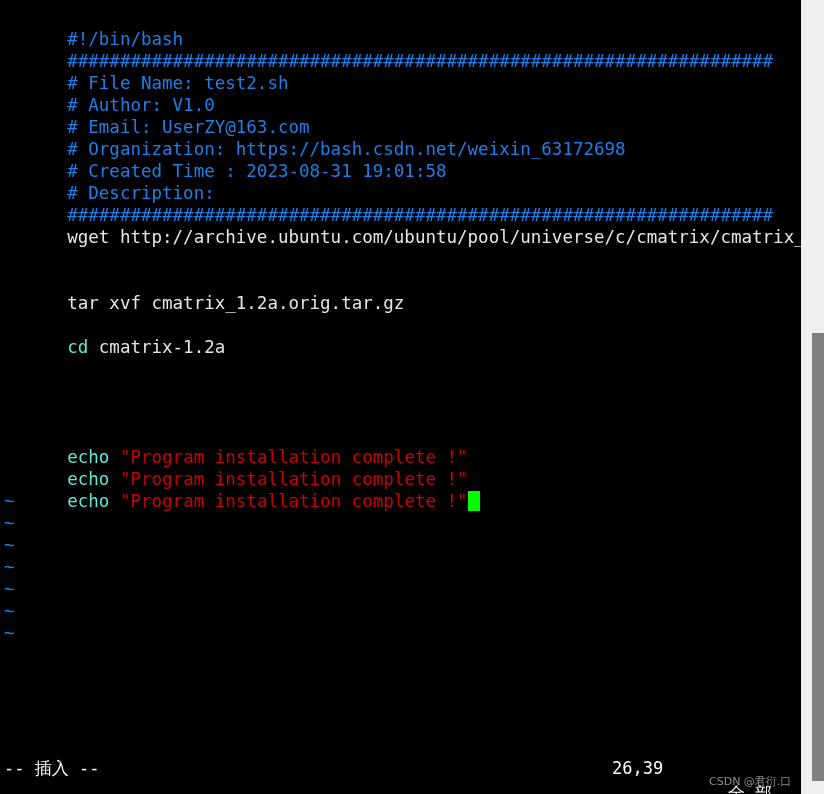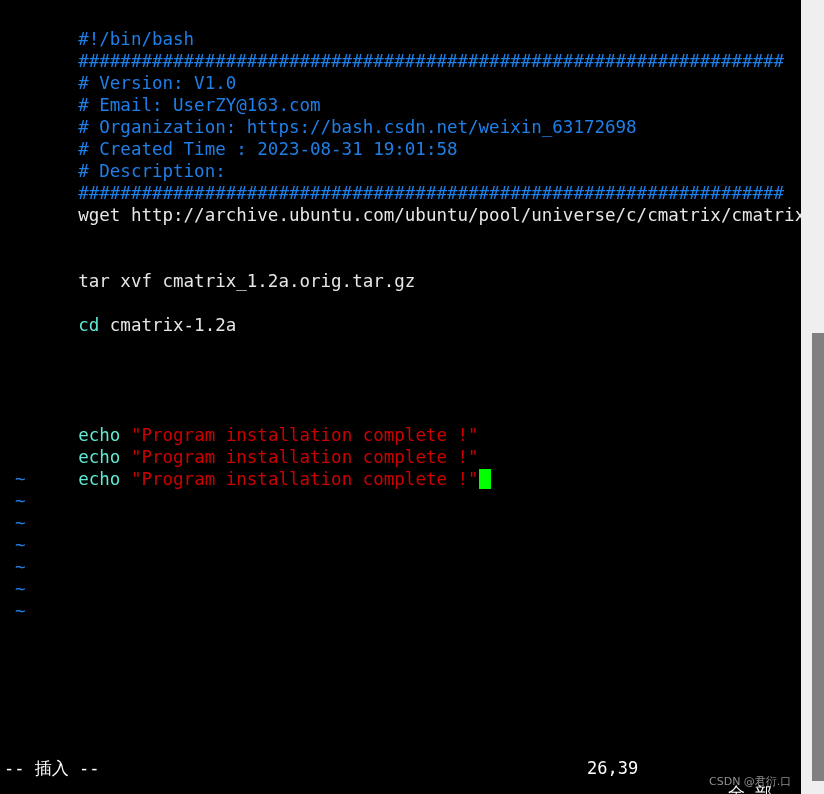--- a/index.html
+++ b/index.html
@@ -21,21 +21,21 @@
   }
 
   
   #terminal {
     position: absolute;
     left: 0;
     top: 0;
     width: 801px;
     height: 794px;
     background: #000000;
-    padding: 6px 0 0 15px;
+    padding: 6px 0 0 4px;
     box-sizing: border-box;
     overflow: hidden;
   }
   .line {
     height: 22px;
     line-height: 22px;
     font-size: 17.5px;
     letter-spacing: 0px;
     white-space: pre;
     color: #d8d8d8;
@@ -70,21 +70,21 @@
     position: absolute;
     left: 4px;
     top: 3px;
     font-size: 17px;
     line-height: 22px;
     color: #ffffff;
     white-space: pre;
   }
   #status-pos {
     position: absolute;
-    left: 587px;
+    left: 612px;
     top: 3px;
     font-size: 17px;
     line-height: 22px;
     color: #ffffff;
     white-space: pre;
   }
   #status-scroll {
     position: absolute;
     left: 728px;
     top: 3px;
@@ -131,23 +131,26 @@
   <div id="terminal">
 
     <div class="line">
       <span class="c-comment">#!/bin/bash</span>
     </div>
 
     <div class="line">
       <span class="c-comment">###################################################################</span>
     </div>
 
-
-    <div class="line">
-      <span class="c-comment"># Version: V1.0</span>
+    <div class="line">
+      <span class="c-comment"># File Name: test2.sh</span>
+    </div>
+
+    <div class="line">
+      <span class="c-comment"># Author: V1.0</span>
     </div>
 
 
     <div class="line">
       <span class="c-comment"># Email: UserZY@163.com</span>
     </div>
 
     <div class="line">
       <span class="c-comment"># Organization: https://bash.csdn.net/weixin_63172698</span>
     </div>

